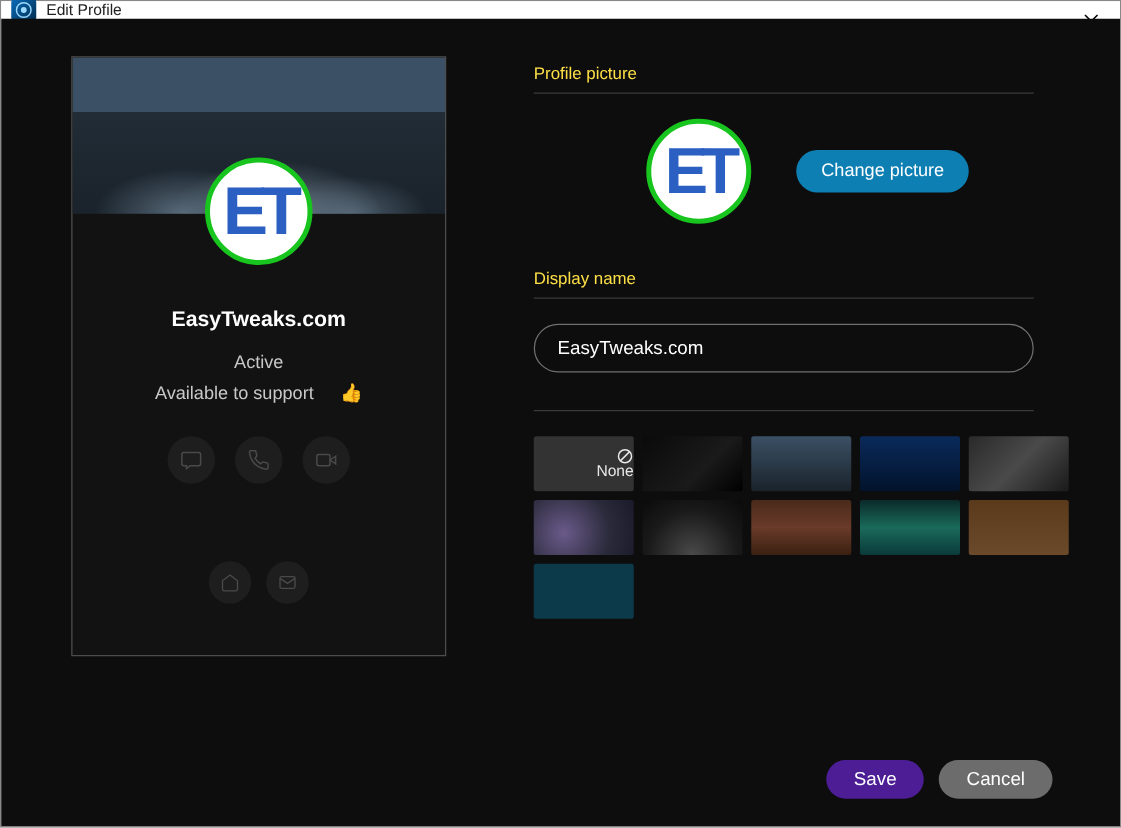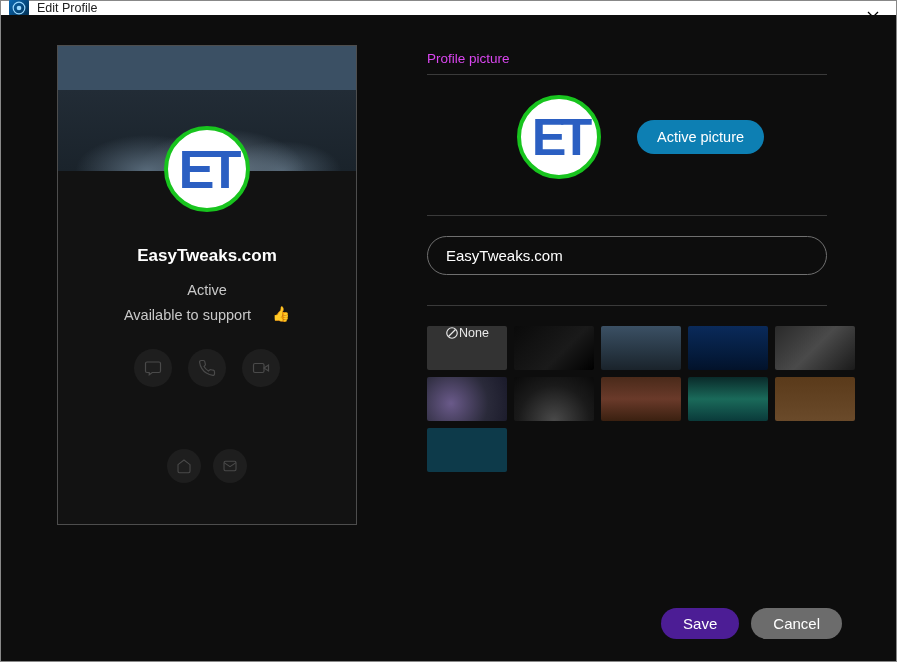--- a/index.html
+++ b/index.html
@@ -35,28 +35,28 @@
   .status { color: #c9c9c9; font-size: 14.5px; margin-top: 16px; }
   .avail-line { color: #c9c9c9; font-size: 14.5px; margin-top: 8px; display: flex; align-items: center; gap: 21px; }
   .action-row { display: flex; gap: 16px; margin-top: 26px; }
   .action-btn { width: 38px; height: 38px; border-radius: 50%; background: #1e1e1e; display:flex; align-items:center; justify-content:center; }
   .action-btn svg { stroke: #4a4a4a; fill: none; }
   .footer-row { display:flex; gap:12px; margin-top: 62px; }
   .footer-btn { width: 34px; height: 34px; border-radius: 50%; background: #1e1e1e; display:flex; align-items:center; justify-content:center; }
   .footer-btn svg { stroke: #4a4a4a; fill: none; }
   
   .form { flex:1; padding-left: 70px; padding-top: 6px; color: #fff; max-width: 470px; }
-  .section-label { font-size: 13.5px; color: #d946ef; margin-bottom: 8px; }
+  .section-label { font-size: 13.5px; color: #fde047; margin-bottom: 8px; }
   .section-hr { border: none; border-top: 1px solid #3a3a3a; margin-bottom: 20px; }
   .pic-row { display:flex; align-items:center; gap: 36px; margin-bottom: 36px; padding-left: 90px; }
   .change-pic-btn { background: #0d7fb3; color: #fff; border: none; padding: 9px 20px; border-radius: 18px; font-size: 14.5px; cursor: pointer; }
   .name-input { width: 100%; background: transparent; border: 1px solid #6f6f6f; border-radius: 20px; padding: 10px 18px; color: #fff; font-size: 15px; outline: none; }
   .name-section { margin-bottom: 30px; }
   .cover-grid { display: grid; grid-template-columns: repeat(5, 80px); gap: 7px; }
-  .cover-opt { width: 80px; height: 44px; border-radius: 2px; overflow:hidden; cursor:pointer; display:flex; align-items:flex-start; justify-content:center; }
+  .cover-opt { width: 80px; height: 44px; border-radius: 2px; overflow:hidden; cursor:pointer; display:flex; align-items:flex-end; justify-content:center; flex-direction:column; }
   .cover-none { background:#333; color:#e8e8e8; font-size:12.5px; }
   .cover-none svg { margin-bottom: -2px; }
   
   .bottom-bar { position: absolute; right: 54px; bottom: 22px; display:flex; gap: 12px; }
   .pill-btn { border:none; border-radius: 18px; padding: 7px 22px; font-size: 15px; cursor:pointer; color:#fff; }
   .save-btn { background: #4c1d95; }
   .cancel-btn { background: #6c6c6c; }
 </style>
 </head>
 <body>
@@ -128,24 +128,25 @@
       </div>
     </div>
 
     <div class="form">
       <div class="section-label">Profile picture</div>
       <hr class="section-hr">
       <div class="pic-row">
         <div class="avatar-md">
           <span class="et-logo">ET</span>
         </div>
-        <button class="change-pic-btn">Active picture</button>
+        <button class="change-pic-btn">Change picture</button>
       </div>
 
       <div class="name-section">
+        <div class="section-label">Display name</div>
         <hr class="section-hr">
         <input class="name-input" type="text" value="EasyTweaks.com" style="">
       </div>
 
       <hr class="section-hr">
       <div class="cover-grid">
         <div class="cover-opt cover-none">
           <svg width="14" height="14" viewBox="0 0 24 24">
               <circle cx="12" cy="12" r="9" fill="none" stroke="#e8e8e8" stroke-width="2"></circle>
               <line x1="6" y1="18" x2="18" y2="6" stroke="#e8e8e8" stroke-width="2"></line>

